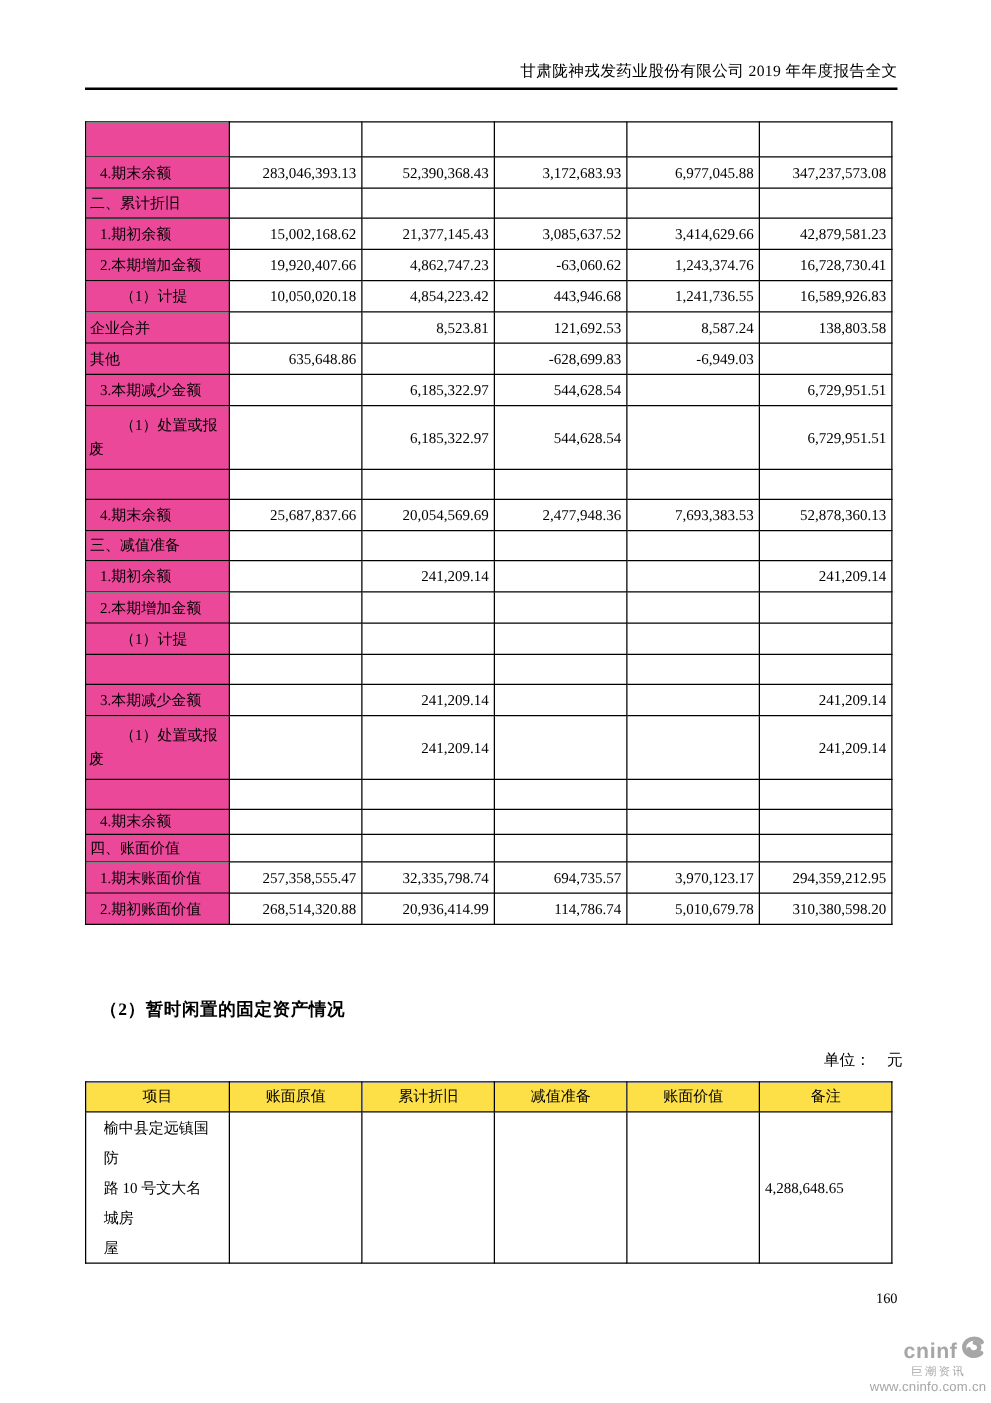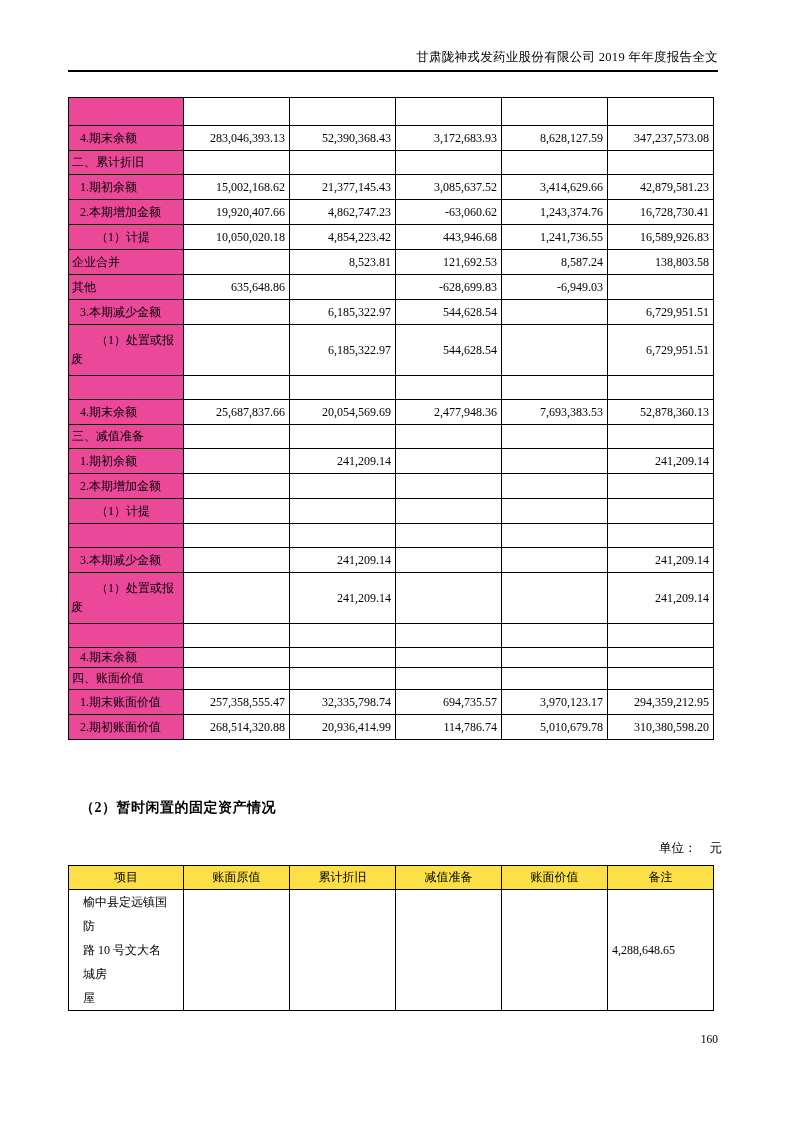--- a/index.html
+++ b/index.html
@@ -164,21 +164,21 @@
           <td class="num"></td>
           <td class="num"></td>
           <td class="num"></td>
           <td class="num"></td>
         </tr>
         <tr style="height: 25px;">
           <td class="lab ind1">4.期末余额</td>
           <td class="num">283,046,393.13</td>
           <td class="num">52,390,368.43</td>
           <td class="num">3,172,683.93</td>
-          <td class="num">8,628,127.59</td>
+          <td class="num">6,977,045.88</td>
           <td class="num">347,237,573.08</td>
         </tr>
         <tr style="height: 24px;">
           <td class="lab ind0">二、累计折旧</td>
           <td class="num"></td>
           <td class="num"></td>
           <td class="num"></td>
           <td class="num"></td>
           <td class="num"></td>
         </tr>
@@ -387,14 +387,29 @@
           <td class="num"></td>
           <td class="num"></td>
           <td class="num"></td>
           <td class="note">4,288,648.65</td>
         </tr>
       </tbody>
   </table>
 
   <div class="page-number">160</div>
 
+  <div class="logo">
+    <div class="logo-top">
+      <span class="logo-brand">cninf</span>
+      <span class="logo-icon">
+        <svg width="21" height="19" viewBox="0 0 24 22">
+          <g fill="none" stroke="#a6a6a6" stroke-width="4" stroke-linecap="round">
+            <path d="M20 5.5 A9 8 0 1 0 19.5 15.5"></path>
+            <path d="M8 12 A5 4.5 0 1 0 13.5 6"></path>
+          </g>
+        </svg>
+      </span>
+    </div>
+    <div class="logo-cn">巨潮资讯</div>
+    <div class="logo-url">www.cninfo.com.cn</div>
+  </div>
 
 </div>
 
 </body></html>

